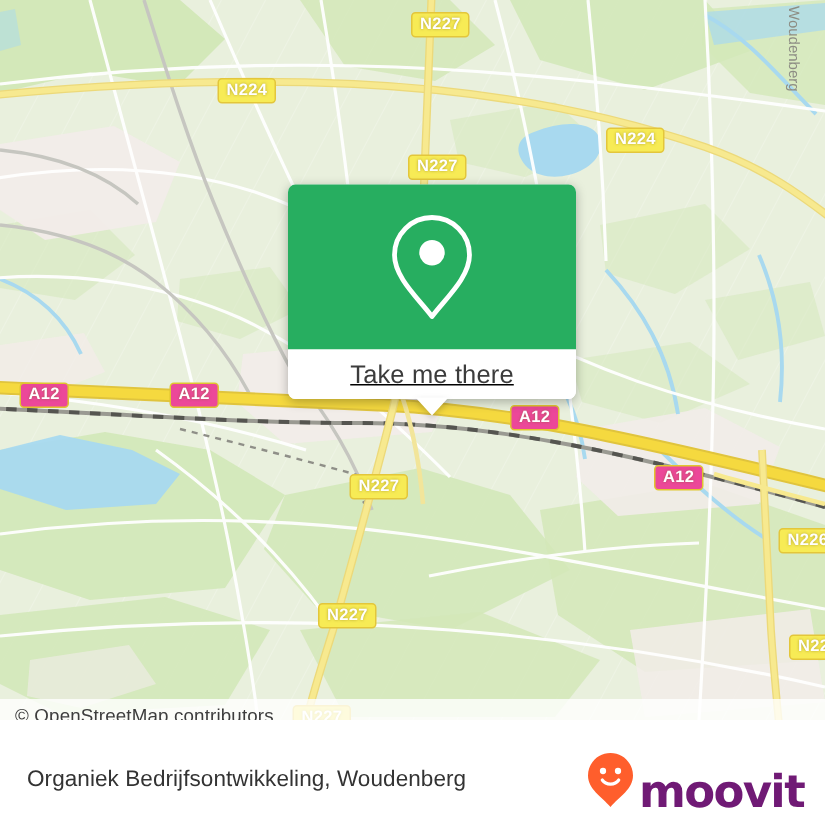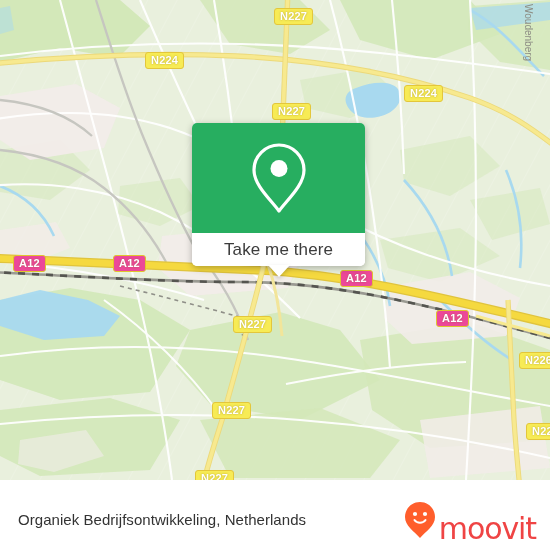--- a/index.html
+++ b/index.html
@@ -51,25 +51,26 @@
     font-size:10px;
     white-space:nowrap;
     transform:rotate(90deg);
     transform-origin:left top;
   }
 
   
   .callout{
     position:absolute;
     left:192px;top:123px;
-    width:173px;
+    width:192px;
     border-radius:5px;
     box-shadow:0 2px 7px rgba(0,0,0,.28);
     overflow:visible;
     background:#ffffff;
+    text-decoration:underline;
   }
   .callout-top{
     background:#27ae60;
     height:110px;
     border-radius:5px 5px 0 0;
     display:flex;align-items:center;justify-content:center;
   }
   .pin-svg{display:block;}
   .callout-bottom{
     background:#ffffff;
@@ -112,23 +113,23 @@
     display:flex;align-items:center;justify-content:space-between;
     box-sizing:border-box;
     padding:0 14px 0 18px;
     border-top:1px solid #ffffff;
   }
   .footer-title{
     color:#333333;font-size:15px;letter-spacing:.05px;white-space:nowrap;
   }
   .brand{display:flex;align-items:center;gap:3px;}
   .brand-word{
-    color:#ef4444;
+    color:#701a75;
     font-size:30px;
-    font-weight:normal;
+    font-weight:bold;
     letter-spacing:-1.1px;
     line-height:30px;
     font-family:"DejaVu Sans","Liberation Sans",sans-serif;
     margin-top:18px;
   }
 </style>
 </head>
 <body>
 
 <div id="app">
@@ -259,24 +260,27 @@
           <path d="M29 4 C15.2 4 4 15.2 4 29 C4 44 20 58 29 70 C38 58 54 44 54 29 C54 15.2 42.8 4 29 4 Z" fill="none" stroke="#ffffff" stroke-width="3.2" stroke-linejoin="round"></path>
           <circle cx="29" cy="27.5" r="8.5" fill="#ffffff"></circle>
         </svg>
       </div>
       <div class="callout-bottom">
         <span class="callout-label">Take me there</span>
         <span class="callout-tail"></span>
       </div>
     </div>
 
+    <div class="attribution">
+      <span>© OpenStreetMap contributors</span>
+    </div>
   </div>
 
   <div class="footer">
-    <div class="footer-title">Organiek Bedrijfsontwikkeling, Netherlands</div>
+    <div class="footer-title">Organiek Bedrijfsontwikkeling, Woudenberg</div>
 
     <div class="brand">
       <svg width="32" height="38" viewBox="0 0 32 38" aria-hidden="true">
         <path d="M16 1 C7.7 1 1 7.7 1 16 C1 25 10 30 16 37 C22 30 31 25 31 16 C31 7.7 24.3 1 16 1 Z" fill="#ff5e2c"></path>
         <circle cx="11" cy="13" r="2.1" fill="#ffffff"></circle>
         <circle cx="21" cy="13" r="2.1" fill="#ffffff"></circle>
         <path d="M10.5 19 C13 22.6 19 22.6 21.5 19" stroke="#ffffff" stroke-width="2.1" fill="none" stroke-linecap="round"></path>
       </svg>
       <span class="brand-word">moovit</span>
     </div>

